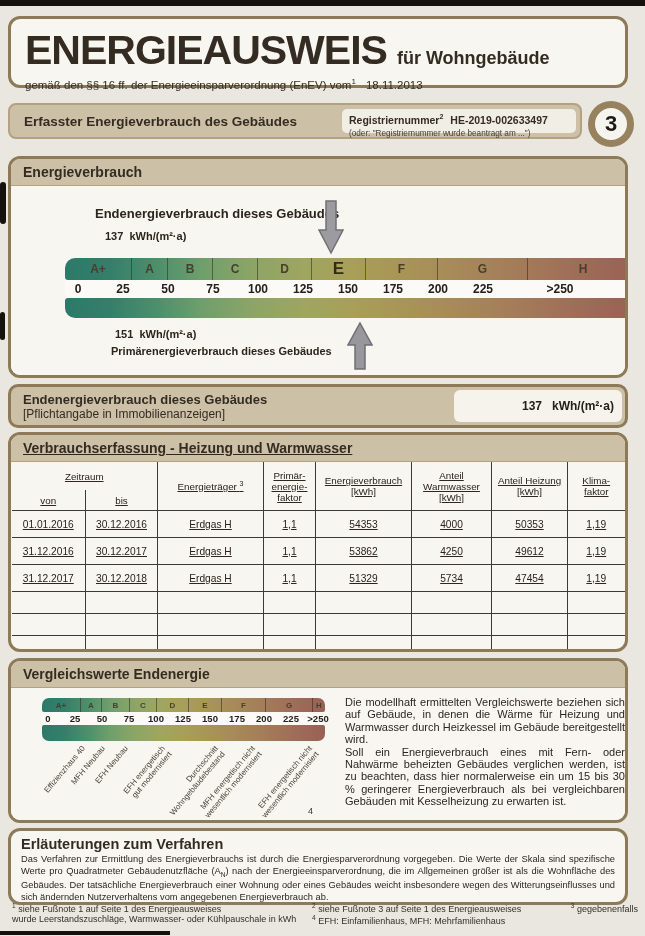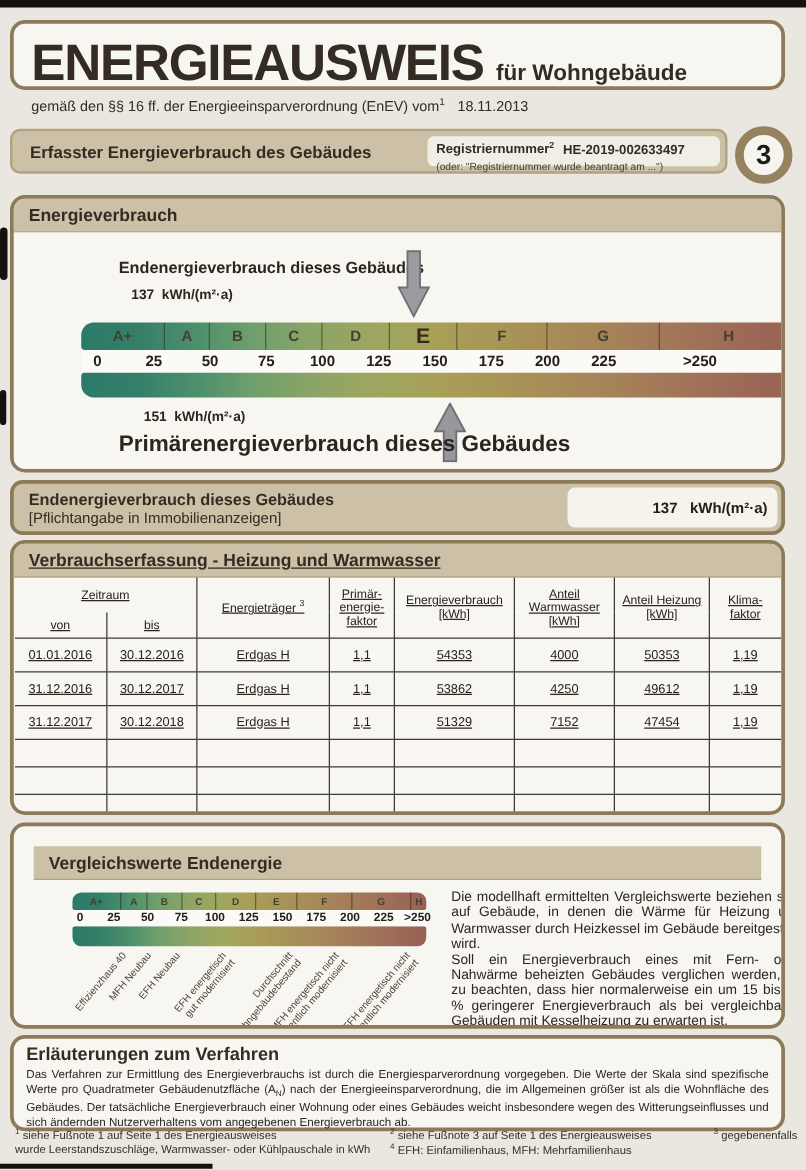--- a/index.html
+++ b/index.html
@@ -19,21 +19,21 @@
   .frame {
     position:absolute;
     border:3px solid #8d7a58;
     border-radius:12px;
     background:#f8f6f1;
     box-sizing:border-box;
   }
   .pre { white-space:pre-line; }
 
   
-  .header-box { left:8px; top:16px; width:620px; height:56px; padding:8px 14px 4px 14px; }
+  .header-box { left:8px; top:16px; width:620px; height:72px; padding:8px 14px 4px 14px; }
   .big-title { font-size:41px; font-weight:bold; letter-spacing:-1px; color:#342c22; }
   .title-suffix { font-size:18px; font-weight:bold; margin-left:10px; color:#342c22; }
   .subtitle { font-size:11.5px; margin-top:3px; color:#342c22; }
   .subtitle sup { font-size:8px; }
   .subtitle-date { margin-left:10px; }
 
   
   .section-bar {
     left:8px; top:103px; width:574px; height:36px;
     border:2px solid #b2a281; border-radius:8px;
@@ -86,21 +86,21 @@
   .num-row { position:relative; height:18px; background:#fbfaf6; }
   .tick { position:absolute; top:2px; transform:translateX(-50%); font-size:12px; font-weight:bold; color:#23201a; }
   .scale-bottom { height:20px; border-radius:3px 3px 10px 10px; }
 
   .chart-label { position:absolute; font-weight:bold; color:#2a251d; }
   .end-label { left:84px; top:20px; font-size:13px; }
   .end-value { left:94px; top:44px; font-size:11px; }
   .arrow-down { position:absolute; left:307px; top:14px; }
   .arrow-up { position:absolute; left:336px; top:136px; }
   .primary-value { left:104px; top:142px; font-size:11px; }
-  .primary-label { left:84px; top:159px; font-size:18px; }
+  .primary-label { left:100px; top:159px; font-size:11px; }
 
   
   .band { left:8px; top:384px; width:620px; height:44px; background:#ccc0a7; border-radius:10px; }
   .band-text { position:absolute; left:12px; top:5px; color:#342c22; }
   .band-title { font-size:13px; font-weight:bold; }
   .band-sub { font-size:12px; }
   .band-valuebox {
     position:absolute; right:3px; top:3px; bottom:3px; width:160px;
     background:#f5f3ec; border-radius:6px;
     display:flex; align-items:center; justify-content:flex-end;
@@ -318,21 +318,21 @@
           <td>4250</td>
           <td>49612</td>
           <td>1,19</td>
         </tr>
         <tr>
           <td>31.12.2017</td>
           <td>30.12.2018</td>
           <td>Erdgas H</td>
           <td>1,1</td>
           <td>51329</td>
-          <td>7152</td>
+          <td>5734</td>
           <td>47454</td>
           <td>1,19</td>
         </tr>
         <tr class="empty">
             <td></td>
             <td></td>
             <td></td>
             <td></td>
             <td></td>
             <td></td>
@@ -356,21 +356,21 @@
             <td></td>
             <td></td>
             <td></td>
             <td></td>
             <td></td>
           </tr>
       </tbody>
     </table>
   </div>
 
-  <div class="frame box-compare" style="padding:16px;">
+  <div class="frame box-compare" style="padding:0;">
     <div class="strip">
       <span>Vergleichswerte Endenergie</span>
     </div>
     <div class="box-body">
       <div class="small-scale">
         <div class="small-letters grad">
           <span class="scell sw0">A+</span>
           <span class="scell sw1">A</span>
           <span class="scell sw2">B</span>
           <span class="scell sw3">C</span>

